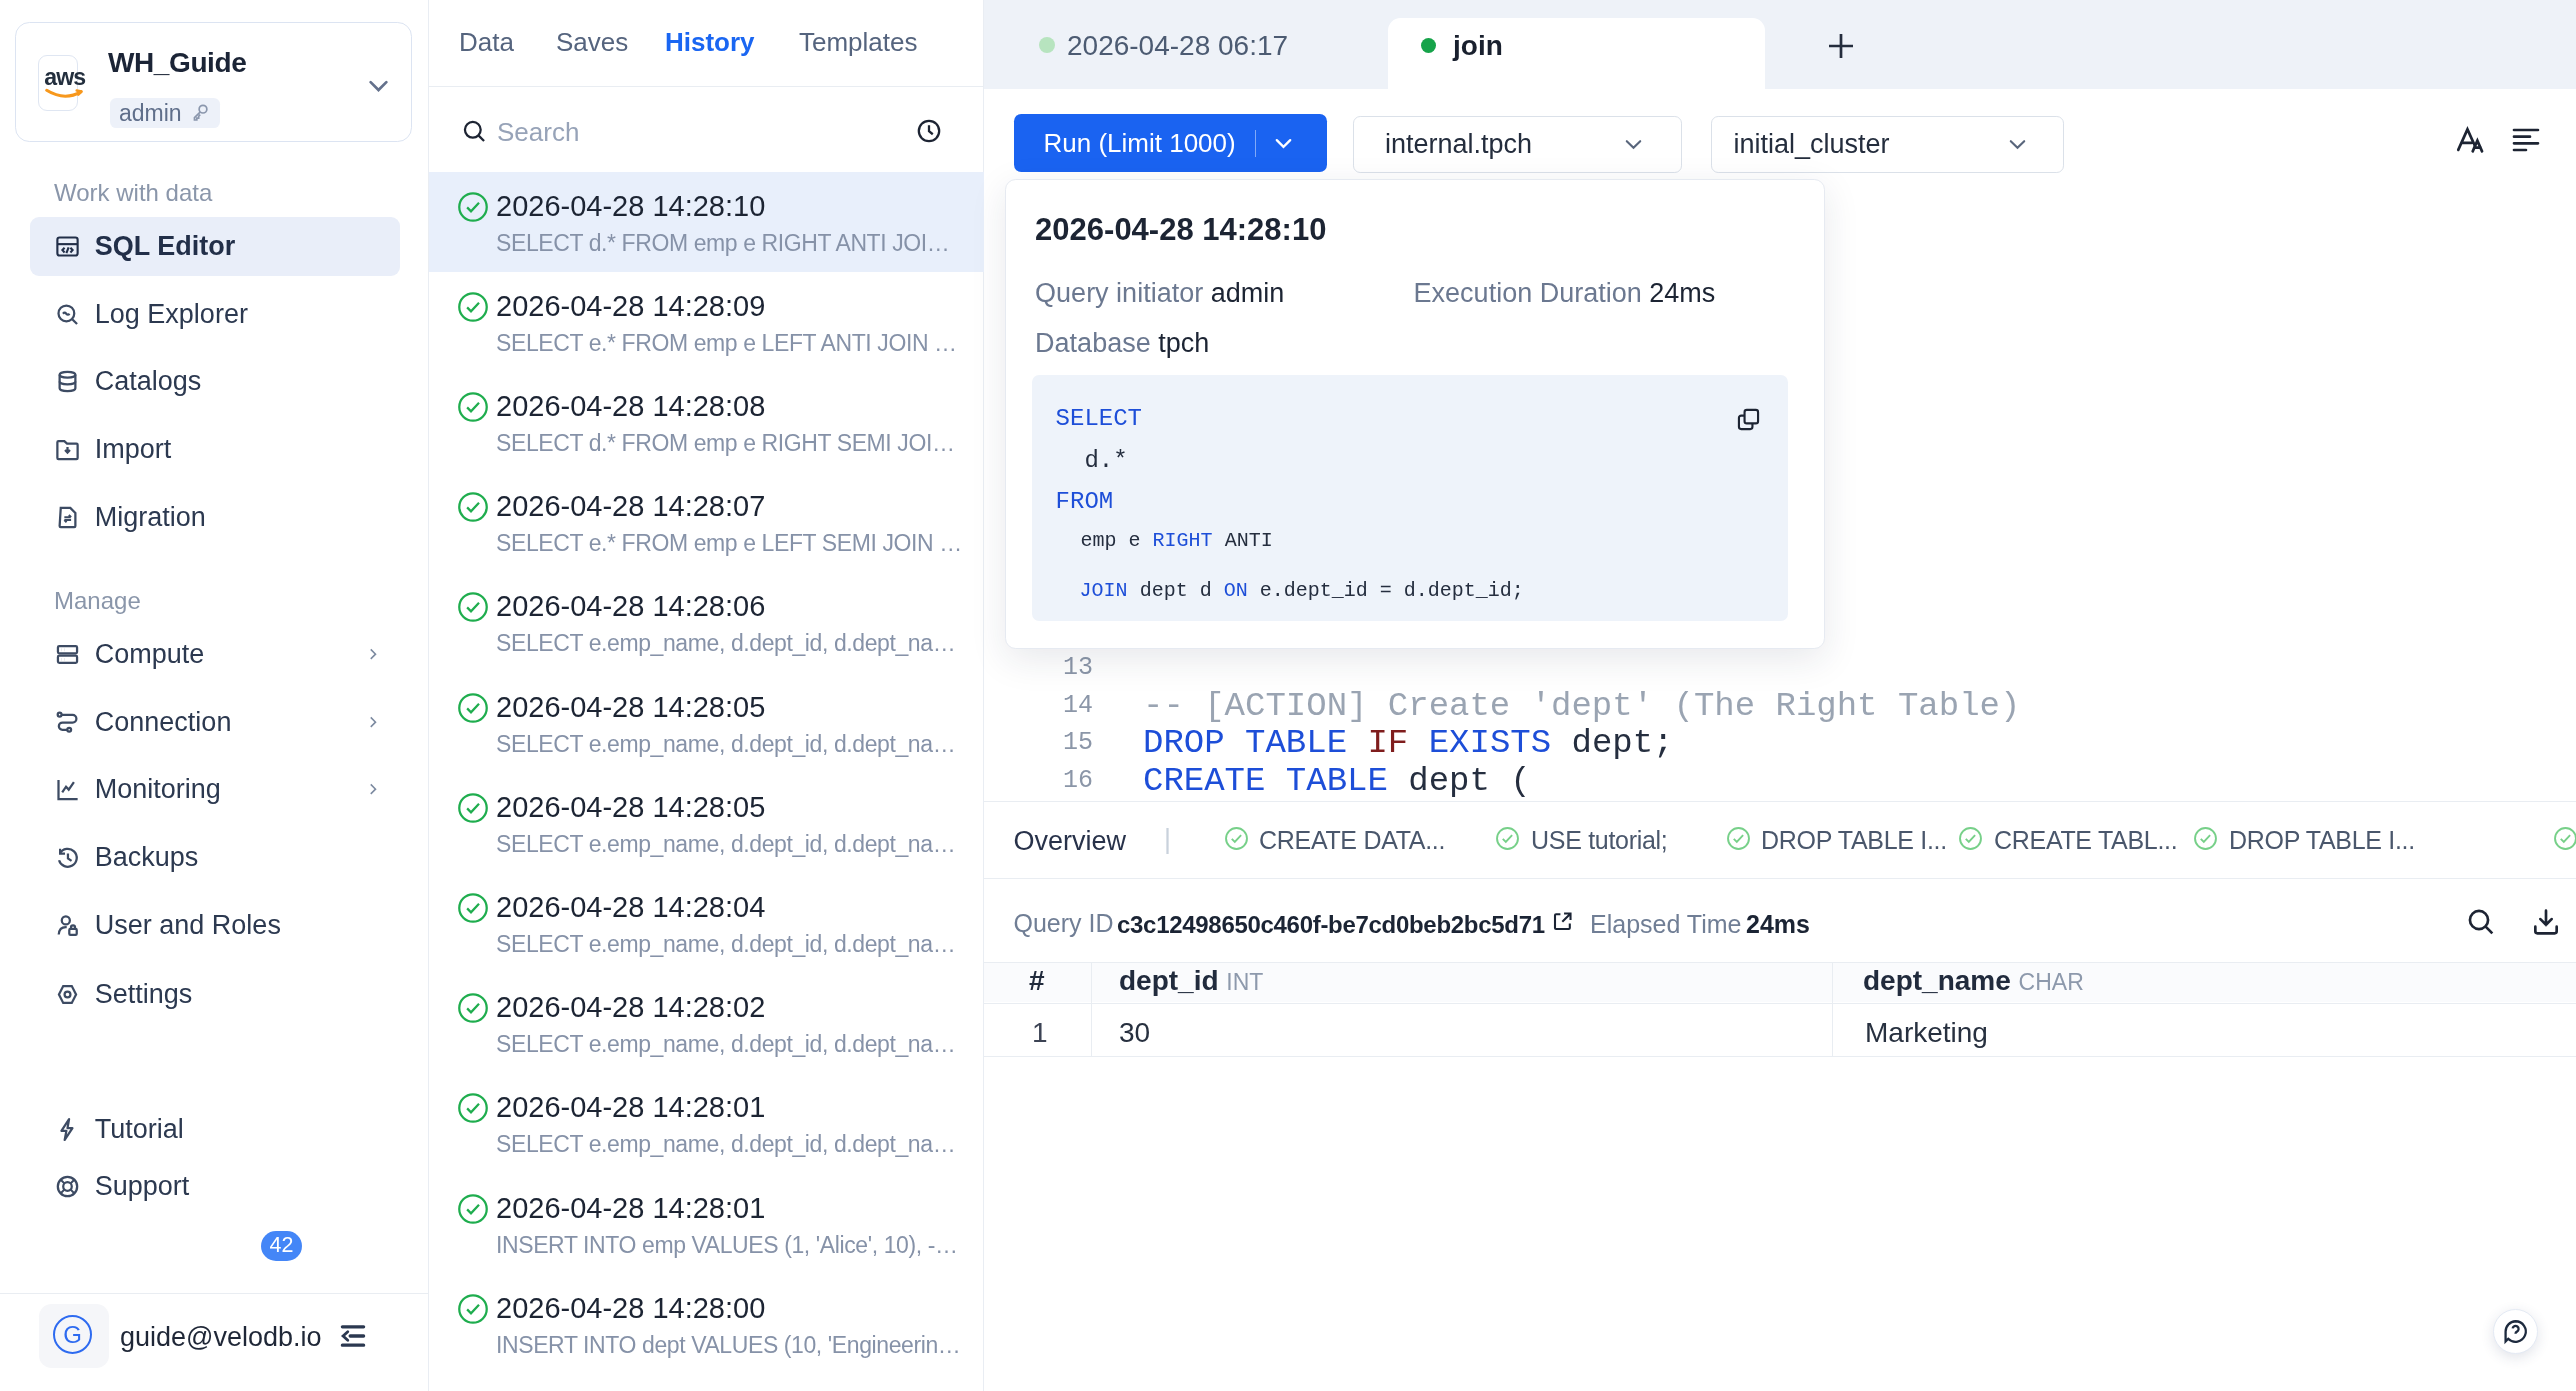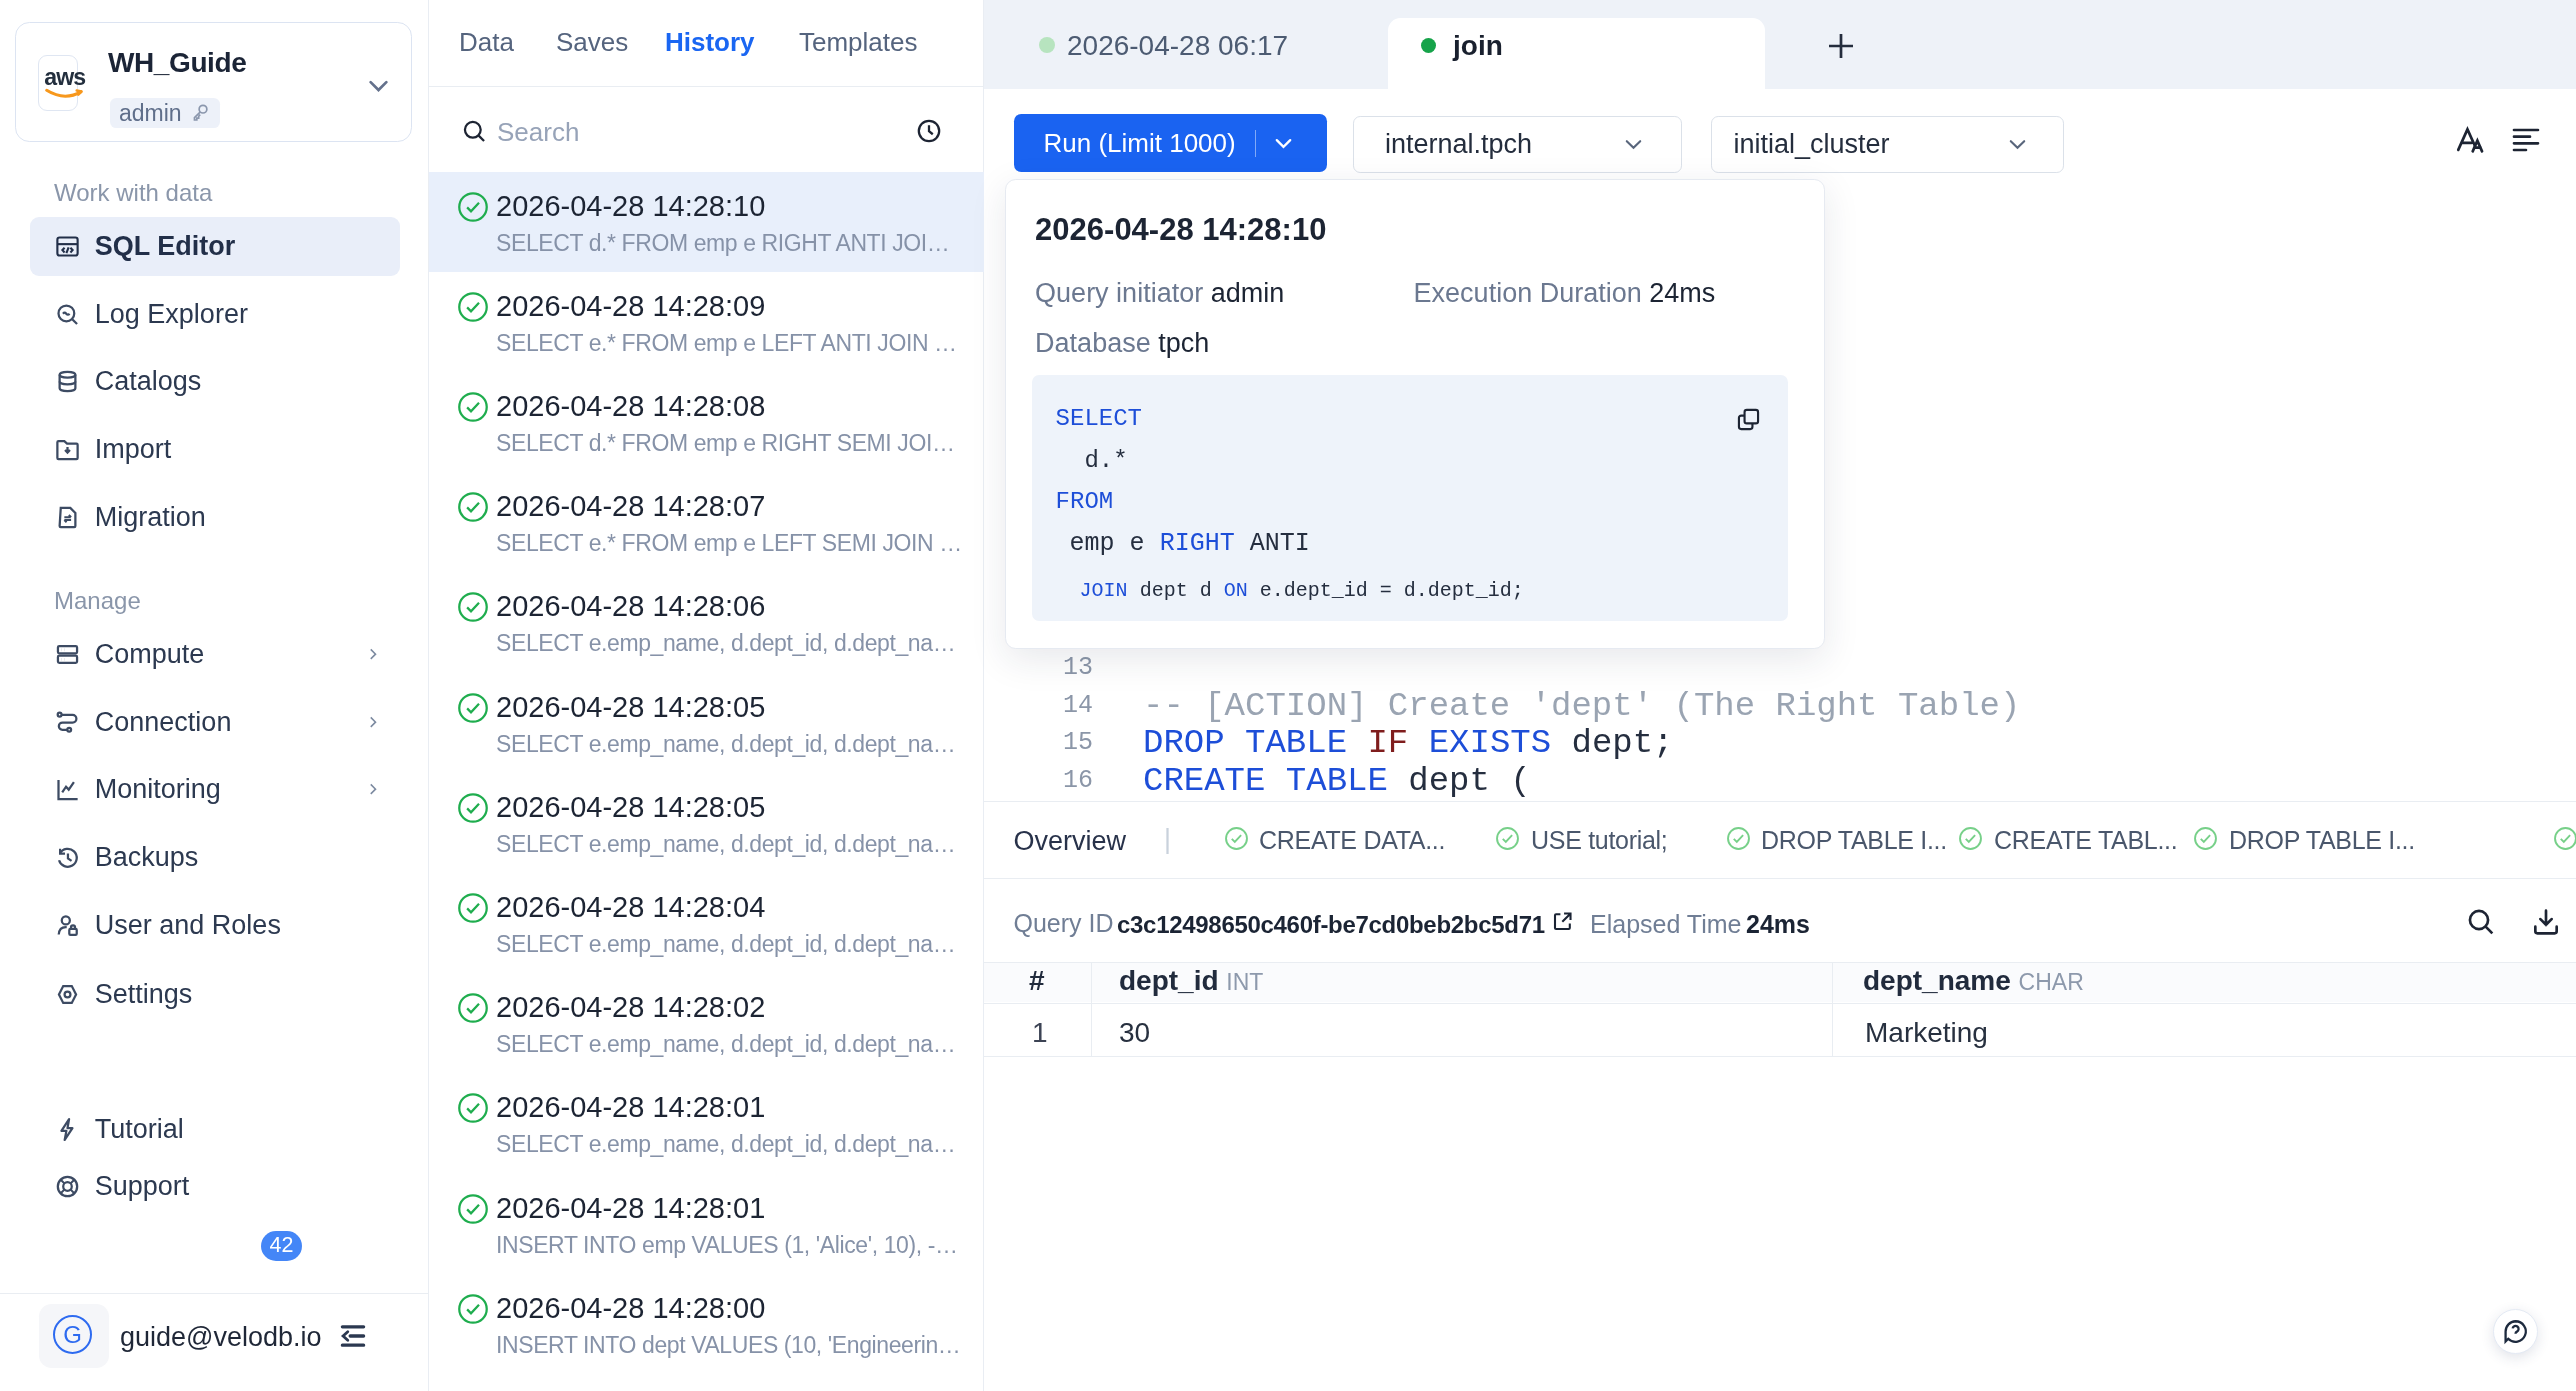--- a/index.html
+++ b/index.html
@@ -399,21 +399,21 @@
 
   <div id="popup">
     <div class="abs" style="left:29.5px;top:32px;font-size:31px;font-weight:bold;color:#1c2433">2026-04-28 14:28:10</div>
     <div class="abs" style="left:29.5px;top:98px;font-size:27px"><span class="plabel">Query initiator</span> <span class="pval">admin</span></div>
     <div class="abs" style="left:408px;top:98px;font-size:27px"><span class="plabel">Execution Duration</span> <span class="pval">24ms</span></div>
     <div class="abs" style="left:29.5px;top:148px;font-size:27px"><span class="plabel">Database</span> <span class="pval">tpch</span></div>
     <div id="codeblk">
       <div class="abs mono kw" style="left:24px;top:30px;font-size:24px">SELECT</div>
       <div class="abs mono" style="left:24px;top:72px;font-size:24px;color:#252e3f;white-space:pre">  d.*</div>
       <div class="abs mono kw" style="left:24px;top:113px;font-size:24px">FROM</div>
-      <div class="abs mono" style="left:8px;top:154px;font-size:25px;color:#252e3f;white-space:pre">  emp e <span class="kw">RIGHT</span> ANTI</div>
+      <div class="abs mono" style="left:25px;top:154px;font-size:20px;color:#252e3f;white-space:pre">  emp e <span class="kw">RIGHT</span> ANTI</div>
       <div class="abs mono" style="left:24px;top:204px;font-size:20px;color:#252e3f;white-space:pre">  <span class="kw">JOIN</span> dept d <span class="kw">ON</span> e.dept_id = d.dept_id;</div>
       <svg class="abs" style="left:703px;top:31px" viewBox="0 0 24 24" width="27" height="27" fill="none" stroke="#1d2433" stroke-width="1.9">
           <rect x="8.5" y="3.5" width="12" height="12" rx="2"></rect>
           <path d="M15.5 15.5 v3 a2 2 0 0 1 -2 2 h-8 a2 2 0 0 1 -2 -2 v-8 a2 2 0 0 1 2 -2 h3"></path>
         </svg>
     </div>
   </div>
 </div>
 <div id="helpbtn" class="abs" style="left:2493px;top:1309px;width:45px;height:45px;border-radius:50%;background:#fff;border:0.9px solid #e4eaf4;box-shadow:0 3.6px 12.5px rgba(40,60,100,.14);box-sizing:border-box">
   <svg class="abs" style="left:7.2px;top:7.2px" viewBox="0 0 24 24" width="29" height="29" fill="none" stroke="#1d2a3e" stroke-width="1.9">

